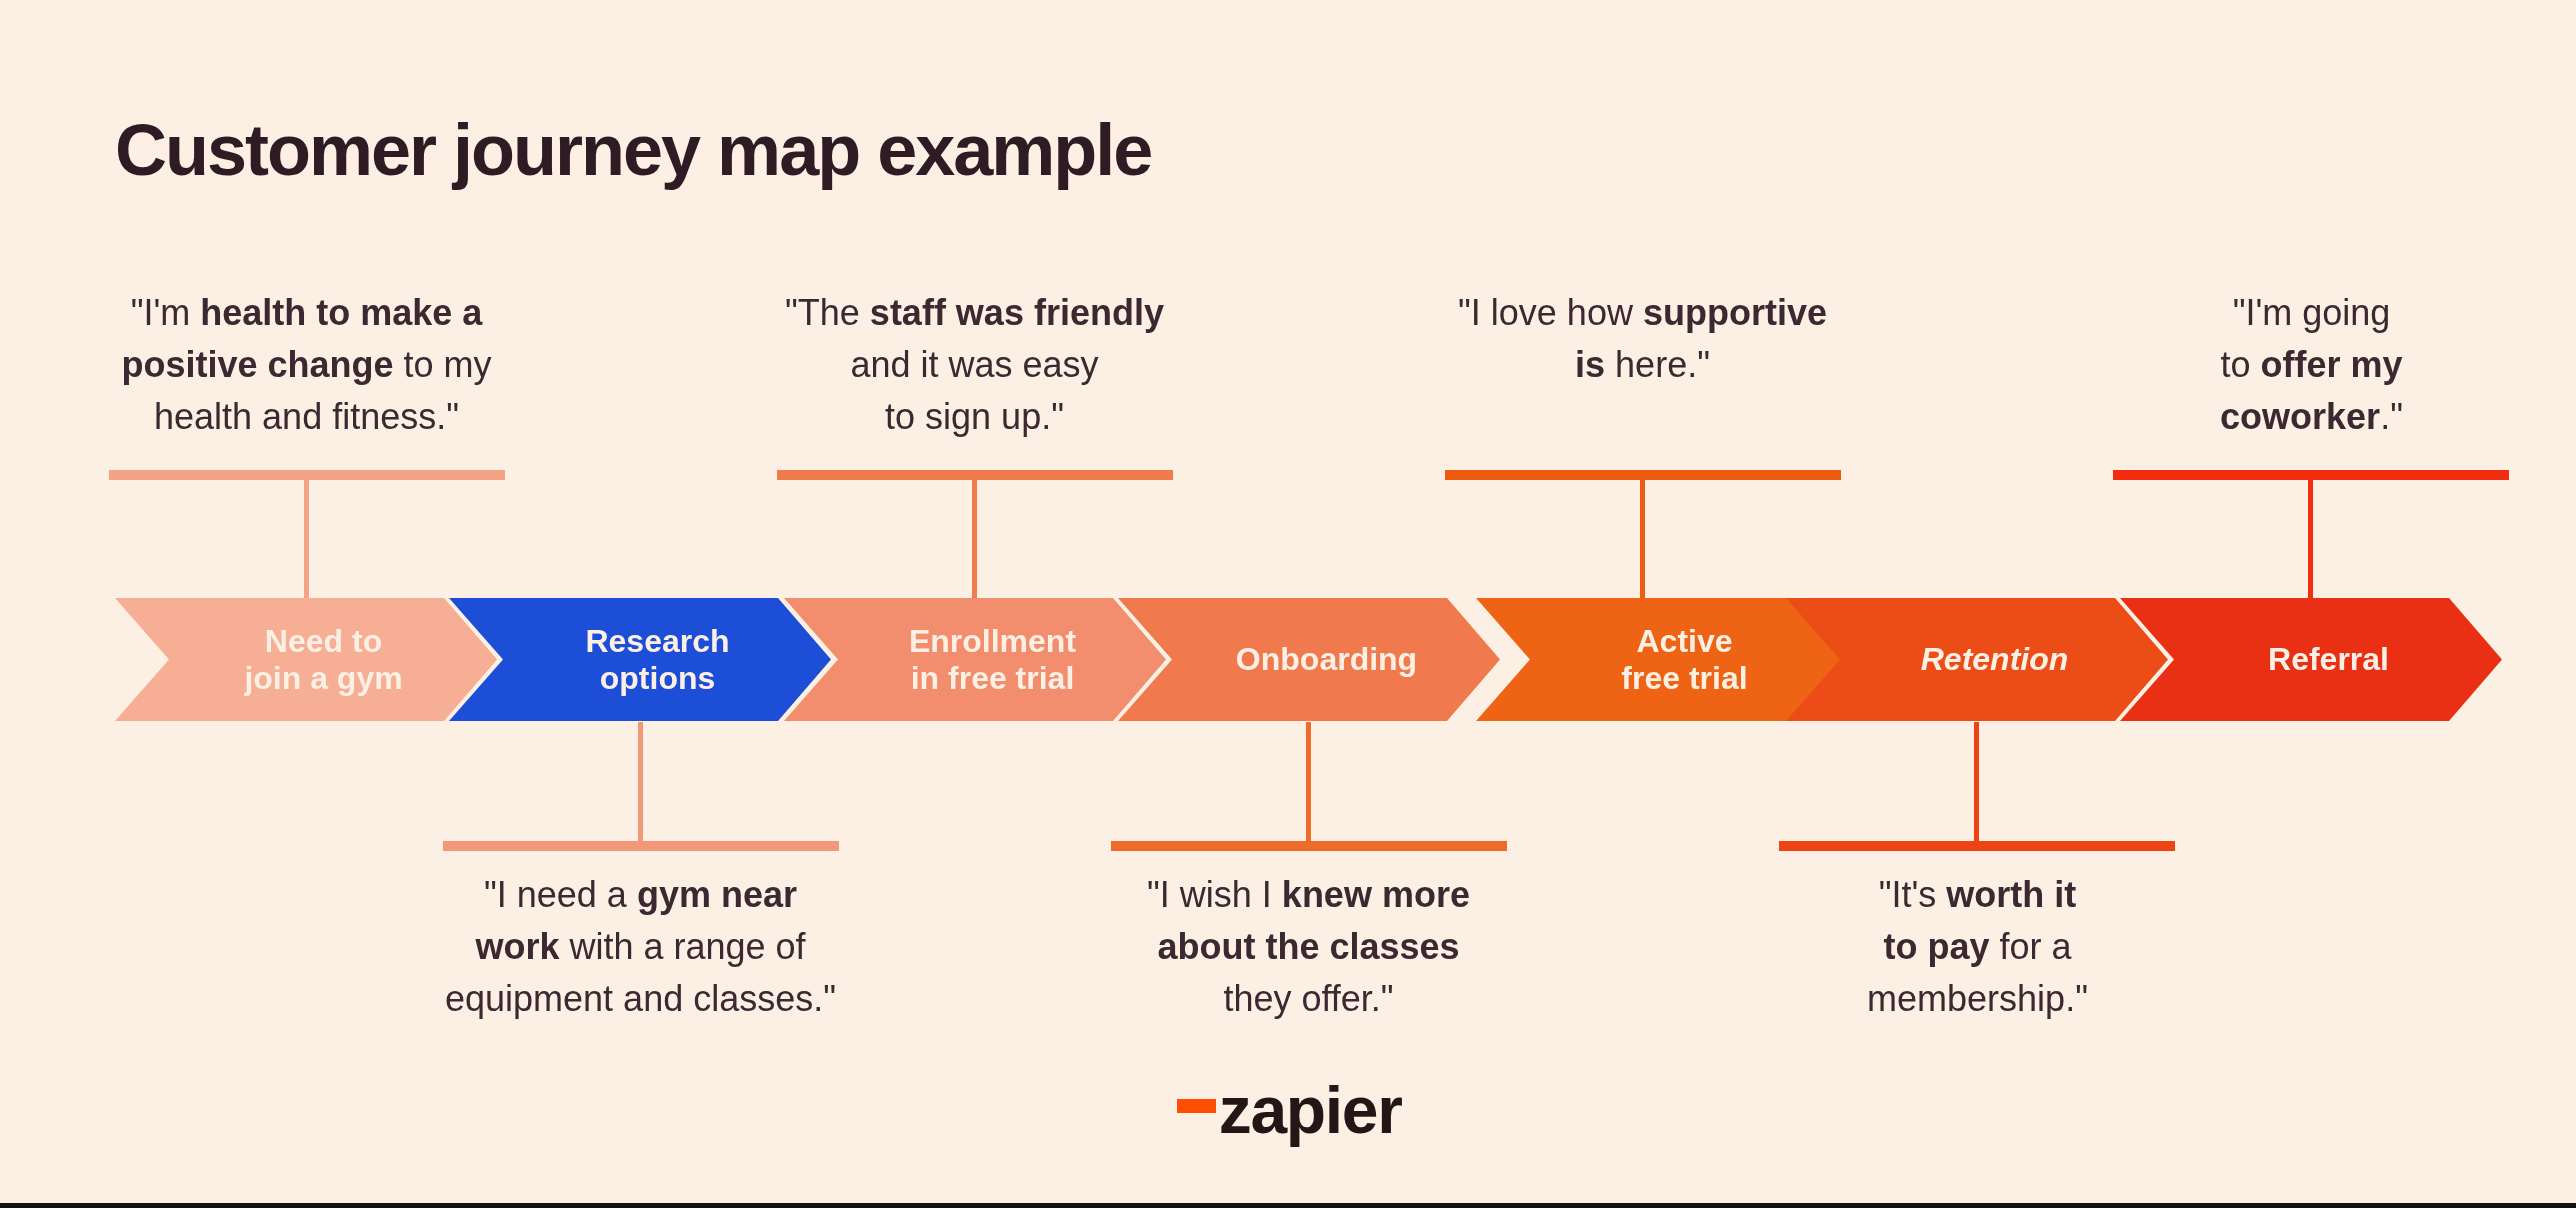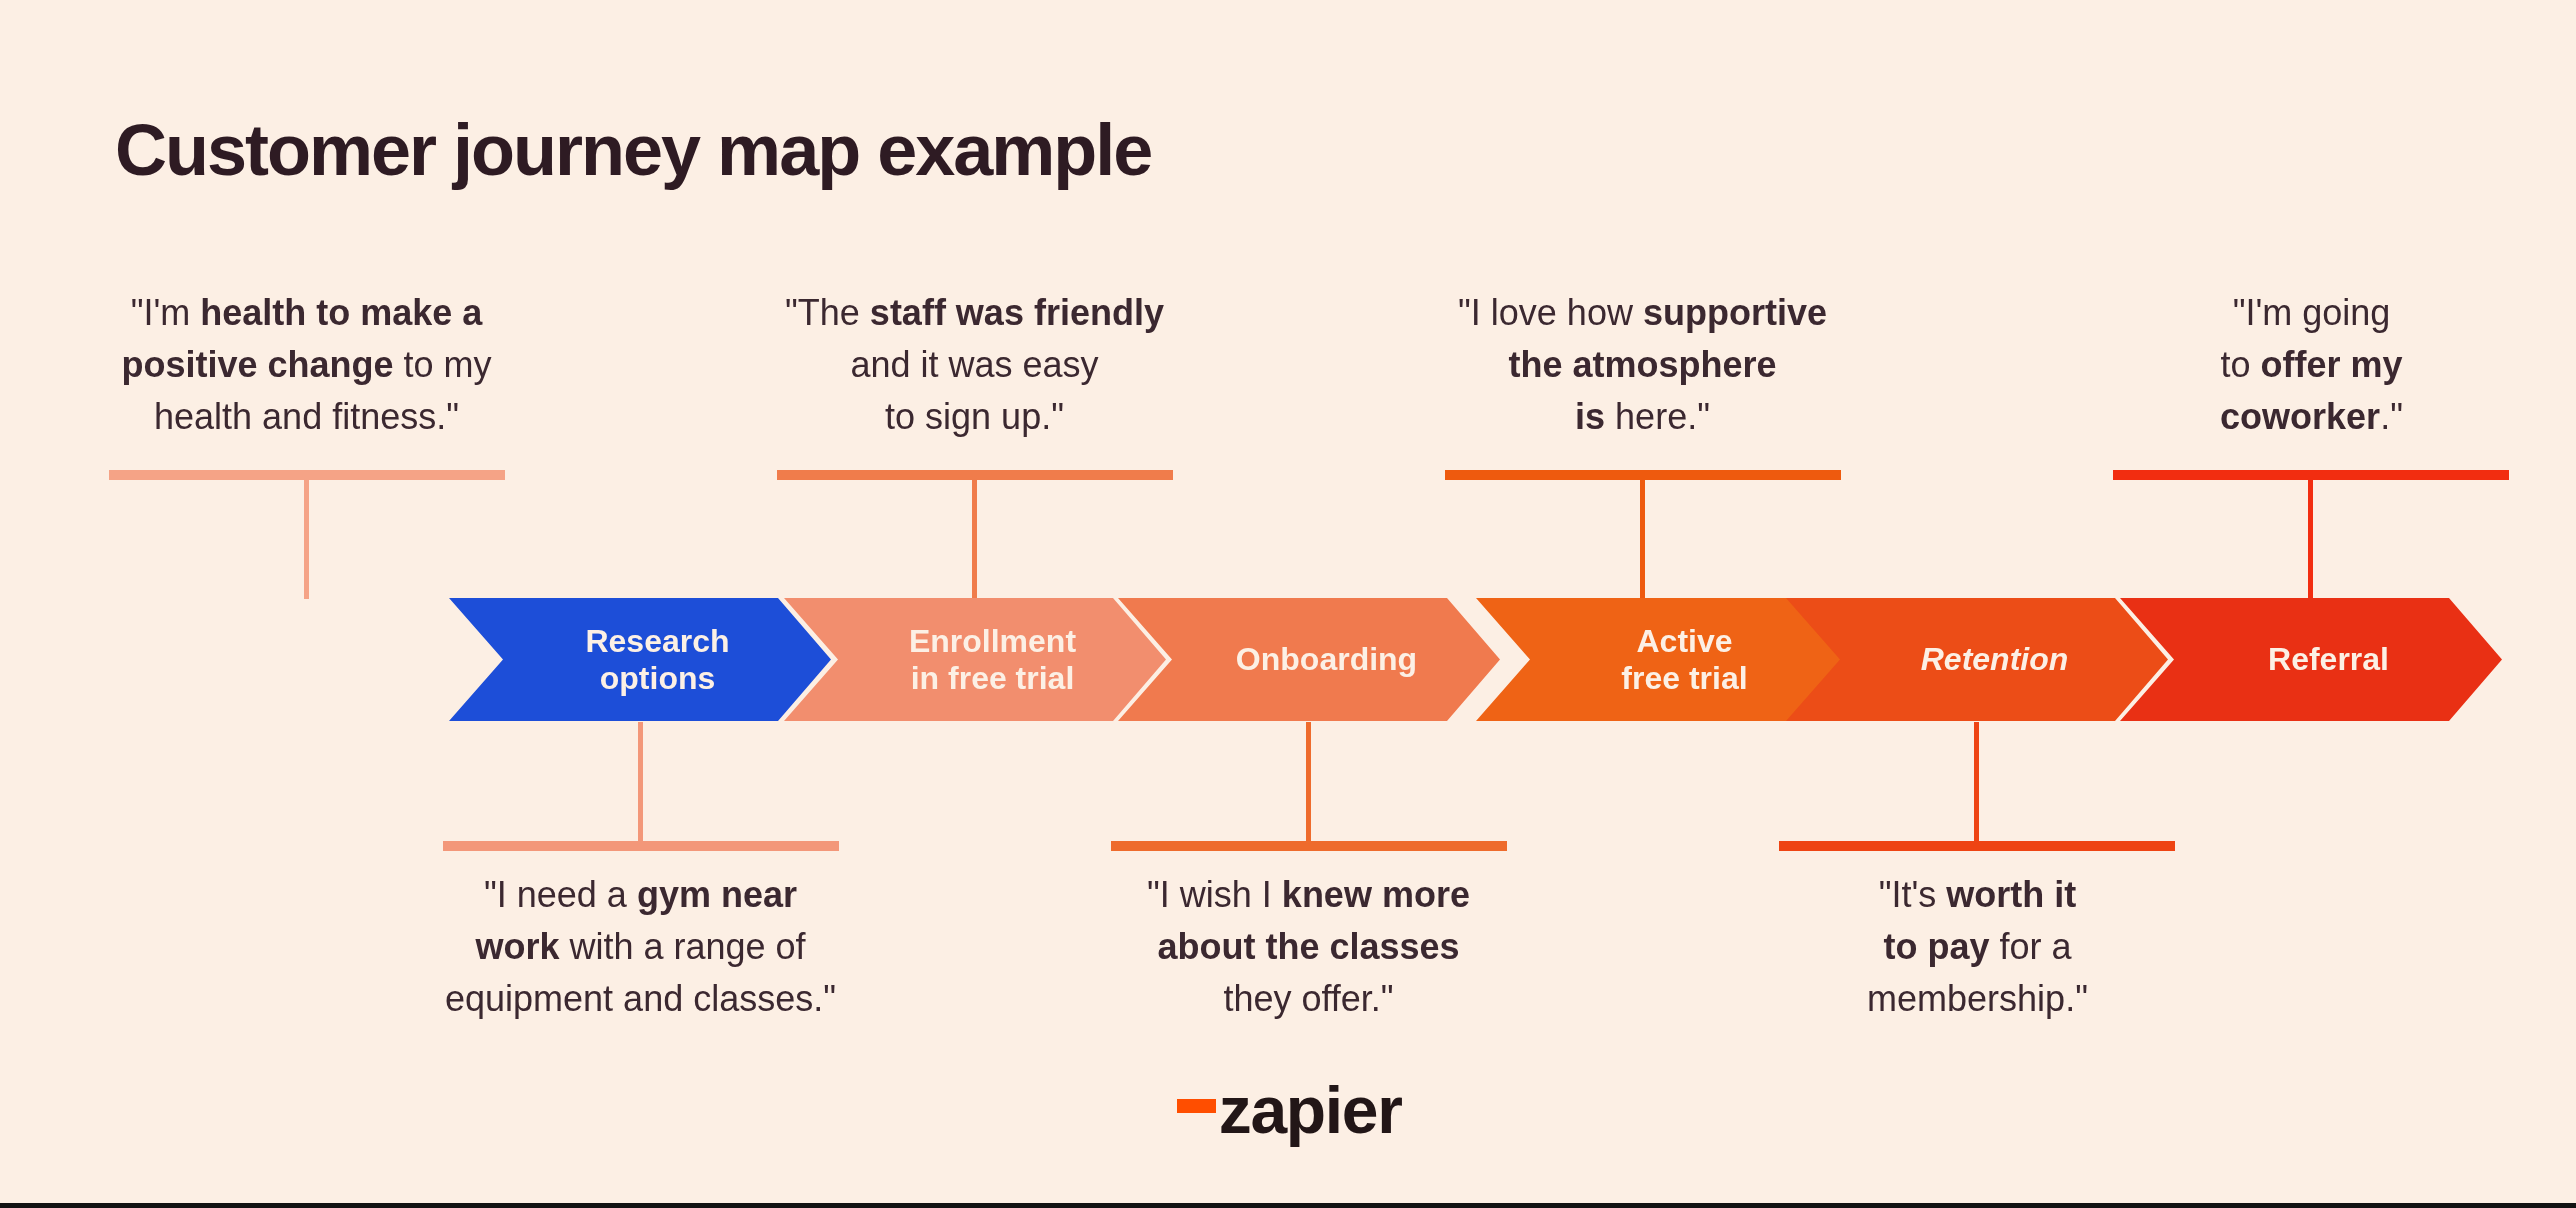--- a/index.html
+++ b/index.html
@@ -85,21 +85,20 @@
   <div class="stem sb stem3" style="background: rgb(238, 107, 44);"></div>
   <div class="bar bb bar3" style="background: rgb(238, 107, 44);"></div>
   <div class="quote qb q3">
       <div><span>"I wish I </span><span class="b">knew more</span></div>
       <div><span class="b">about the classes</span></div>
       <div><span>they offer."</span></div>
     </div>
 
   <div class="quote qt q4">
       <div><span>"I love how </span><span class="b">supportive</span></div>
-      <div><span class="b">the atmosphere</span></div>
       <div><span class="b">is</span><span> here."</span></div>
     </div>
   <div class="bar bt bar4" style="background: rgb(238, 90, 14);"></div>
   <div class="stem st stem4" style="background: rgb(238, 90, 14);"></div>
 
   <div class="stem sb stem5" style="background: rgb(238, 68, 19);"></div>
   <div class="bar bb bar5" style="background: rgb(238, 68, 19);"></div>
   <div class="quote qb q5">
       <div><span>"It's </span><span class="b">worth it</span></div>
       <div><span class="b">to pay</span><span> for a</span></div>
@@ -107,20 +106,22 @@
     </div>
 
   <div class="quote qt q6">
       <div><span>"I'm going</span></div>
       <div><span>to </span><span class="b">offer my</span></div>
       <div><span class="b">coworker</span><span>."</span></div>
     </div>
   <div class="bar bt bar6" style="background: rgb(242, 45, 16);"></div>
   <div class="stem st stem6" style="background: rgb(242, 45, 16);"></div>
 
+  <div class="stage s0" style="background: rgb(246, 174, 148);">Need to
+join a gym</div>
   <div class="stage s1" style="background: #1d4ed8;">Research
 options</div>
   <div class="stage s2" style="background: rgb(242, 142, 110);">Enrollment
 in free trial</div>
   <div class="stage s3" style="background: rgb(240, 122, 78);">Onboarding</div>
   <div class="stage s4" style="background: rgb(239, 99, 21);">Active
 free trial</div>
   <div class="stage s5" style="background: rgb(236, 77, 23); font-style: italic;">Retention</div>
   <div class="stage s6" style="background: rgb(233, 48, 20);">Referral</div>
 

